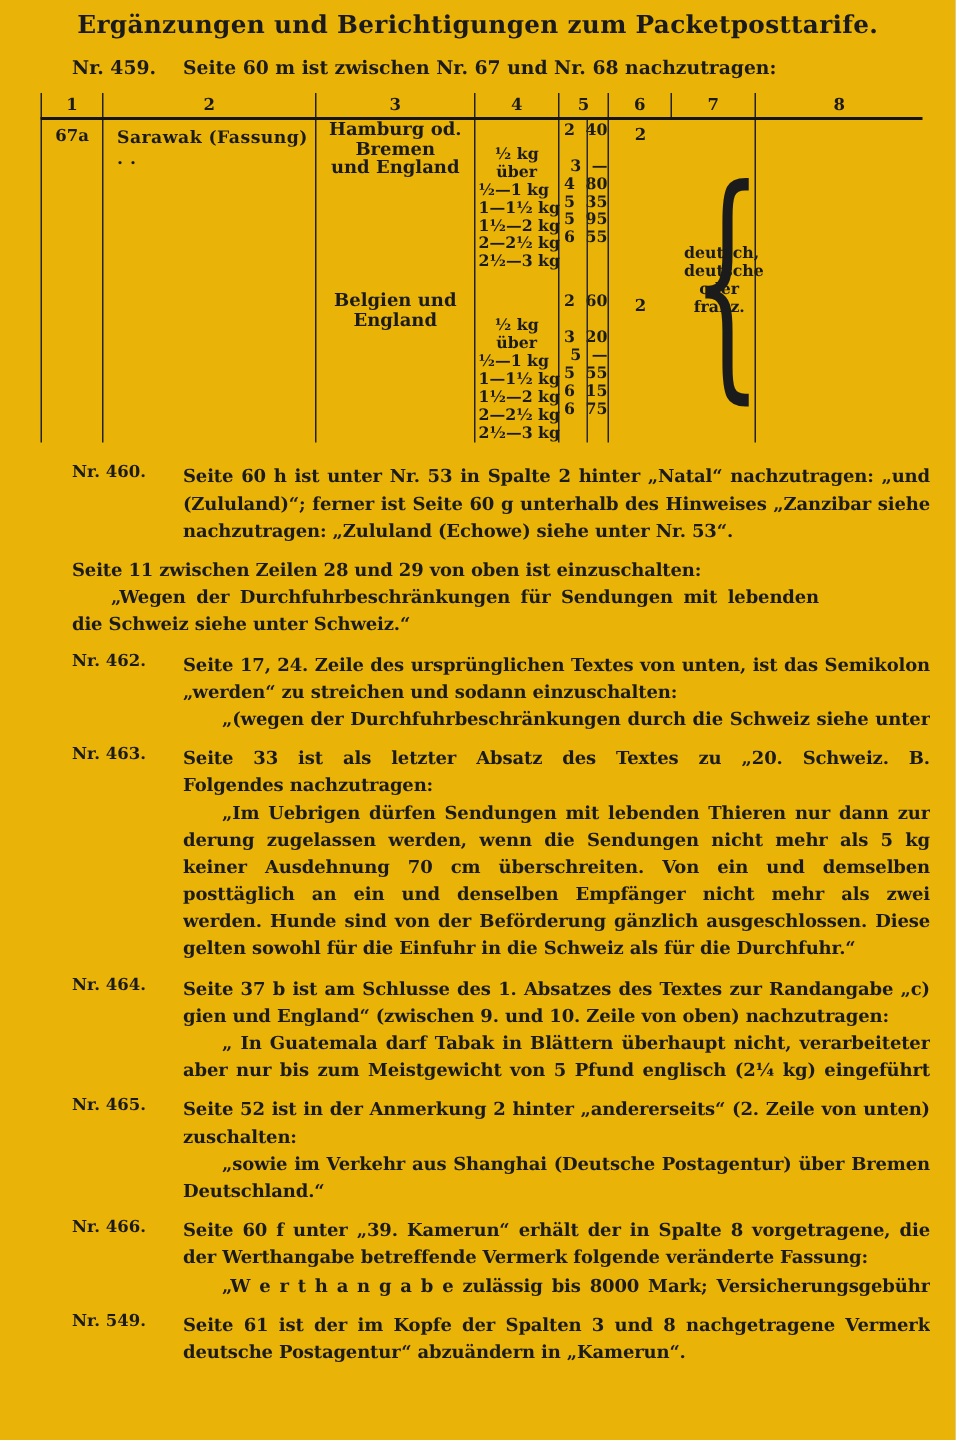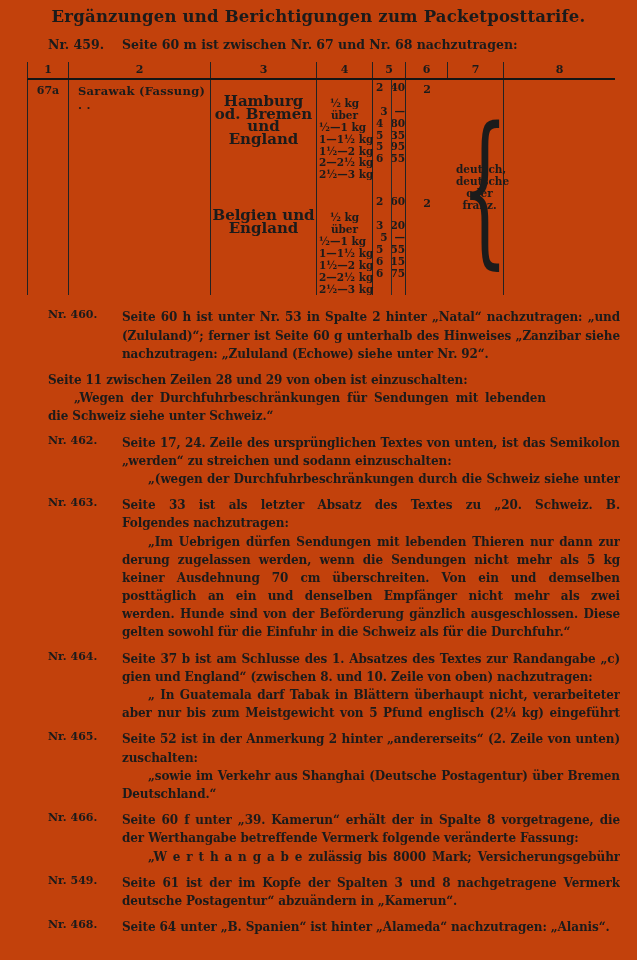--- a/index.html
+++ b/index.html
@@ -1,35 +1,35 @@
 <!DOCTYPE html>
 <html><head>
 <meta charset="utf-8">
 <style>
   html,body { margin:0; padding:0; background:#dddcd8; }
   .page {
     width:637px; height:960px; margin:0 auto; overflow:hidden; position:relative;
-    background:#c2410c; color:#1b1b1b;
+    background:#eab308; color:#1b1b1b;
     font-family:"DejaVu Serif","Liberation Serif",serif; font-weight:700;
   }
   
   .title { text-align:center; font-size:16.5px; padding-top:7px; letter-spacing:.2px; }
   .introrow { display:flex; margin:11px 0 0 48px; font-size:12.5px; }
   .elabel { width:74px; flex:none; }
   
   .ttable { margin:10px 0 0 27px; width:588px; }
   .thead, .tbody { display:grid; grid-template-columns:41px 142px 106px 56px 33px 42px 56px 1fr; }
   .thead { border-left:1px solid #222; border-bottom:2px solid #151515; }
   .hc { text-align:center; font-size:11px; line-height:16px; height:16px; border-right:1px solid #222; }
   .hc:last-child { border-right:none; }
   .tbody { border-left:1px solid #222; min-height:181px; font-size:10.5px; }
   .bcell { border-right:1px solid #222; box-sizing:border-box; }
   .c1 { grid-column:1; grid-row:1 / span 2; text-align:center; padding-top:4px; font-size:11px; }
   .c2 { grid-column:2; grid-row:1 / span 2; padding:4px 0 0 9px; font-size:11.5px; letter-spacing:.3px; }
-  .via  { grid-column:3; text-align:center; font-size:15px; line-height:12.5px; padding-top:15px; }
+  .via  { grid-column:3; text-align:center; font-size:12px; line-height:12.5px; padding-top:0; }
   .wts  { grid-column:4; line-height:11.9px; padding-top:18px; }
   .prc  { grid-column:5; position:relative; line-height:11.9px; padding-top:2px; }
   .prc::after { content:""; position:absolute; top:0; bottom:0; left:18px; width:1px; background:#2a2a2a; }
   .c6c  { grid-column:6; text-align:center; padding-top:3px; font-size:11px; border-right:none; }
   .r1 { padding-bottom:13px; }
   .r2v { grid-row:2; }
   .wl { padding-left:2px; white-space:nowrap; height:11.9px; }
   .wl.ctr { text-align:center; padding-left:0; }
   .pl { display:flex; height:11.9px; }
   .mk { width:18px; text-align:right; padding-right:3px; box-sizing:border-box; }
@@ -179,21 +179,21 @@
     </div>
   </div>
 
   <div class="entries">
 
     <div class="entry">
       <div class="elabel">Nr. 460.</div>
       <div class="ebody">
         <div class="line j">Seite 60 h ist unter Nr. 53 in Spalte 2 hinter „Natal“ nachzutragen: „und Echowe</div>
         <div class="line j">(Zululand)“; ferner ist Seite 60 g unterhalb des Hinweises „Zanzibar siehe Nr. 86“</div>
-        <div class="line">nachzutragen: „Zululand (Echowe) siehe unter Nr. 92“.</div>
+        <div class="line">nachzutragen: „Zululand (Echowe) siehe unter Nr. 53“.</div>
       </div>
     </div>
 
     <div class="entry">
       <div class="ebody">
         <div class="line">Seite 11 zwischen Zeilen 28 und 29 von oben ist einzuschalten:</div>
         <div class="line j q">„Wegen der Durchfuhrbeschränkungen für Sendungen mit lebenden Thieren durch</div>
         <div class="line">die Schweiz siehe unter Schweiz.“</div>
       </div>
     </div>
@@ -218,21 +218,21 @@
         <div class="line j">posttäglich an ein und denselben Empfänger nicht mehr als zwei Sendungen eingeliefert</div>
         <div class="line j">werden.  Hunde sind von der Beförderung gänzlich ausgeschlossen.  Diese Bestimmungen</div>
         <div class="line">gelten sowohl für die Einfuhr in die Schweiz als für die Durchfuhr.“</div>
       </div>
     </div>
 
     <div class="entry">
       <div class="elabel">Nr. 464.</div>
       <div class="ebody">
         <div class="line j">Seite 37 b ist am Schlusse des 1. Absatzes des Textes zur Randangabe „c) über Bel-</div>
-        <div class="line">gien und England“ (zwischen 8. und 10. Zeile von oben) nachzutragen:</div>
+        <div class="line">gien und England“ (zwischen 9. und 10. Zeile von oben) nachzutragen:</div>
         <div class="line j q">„ In Guatemala darf Tabak in Blättern überhaupt nicht, verarbeiteter Tabak</div>
         <div class="line j">aber nur bis zum Meistgewicht von 5 Pfund englisch (2¼ kg) eingeführt werden.“</div>
       </div>
     </div>
 
     <div class="entry">
       <div class="elabel">Nr. 465.</div>
       <div class="ebody">
         <div class="line j">Seite 52 ist in der Anmerkung 2 hinter „andererseits“ (2. Zeile von unten) ein-</div>
         <div class="line">zuschalten:</div>
@@ -251,21 +251,15 @@
     </div>
 
     <div class="entry">
       <div class="elabel">Nr. 549.</div>
       <div class="ebody">
         <div class="line j">Seite 61 ist der im Kopfe der Spalten 3 und 8 nachgetragene Vermerk „Kamerun</div>
         <div class="line">deutsche Postagentur“ abzuändern in „Kamerun“.</div>
       </div>
     </div>
 
-    <div class="entry">
-      <div class="elabel">Nr. 468.</div>
-      <div class="ebody">
-        <div class="line">Seite 64 unter „B. Spanien“ ist hinter „Alameda“ nachzutragen: „Alanis“.</div>
-      </div>
-    </div>
 
   </div>
 </div>
 
 </body></html>

